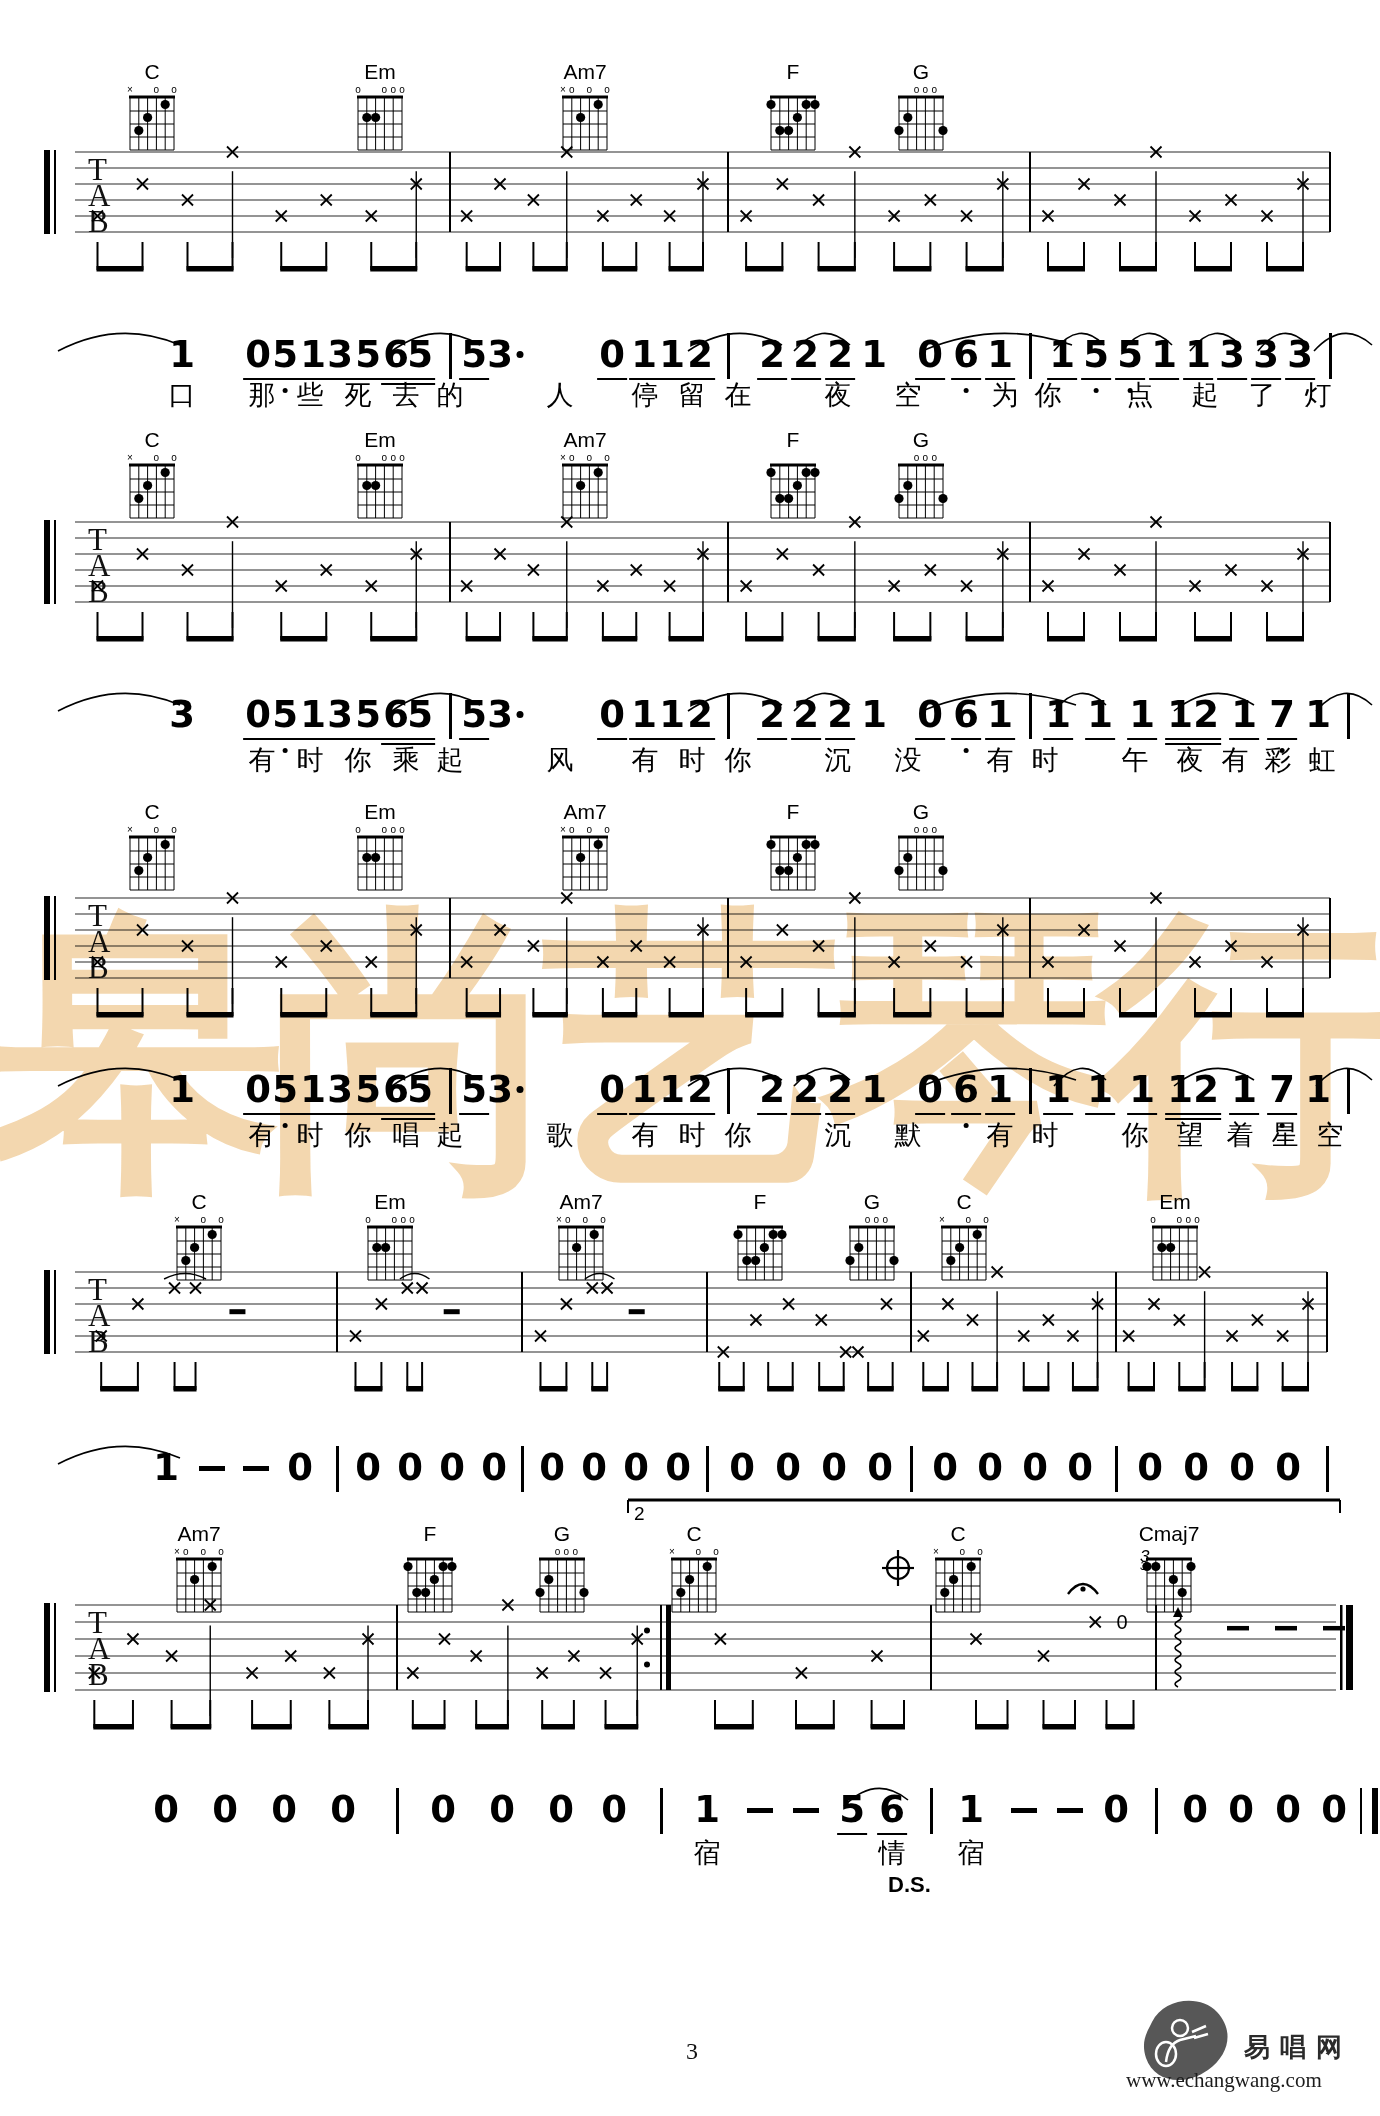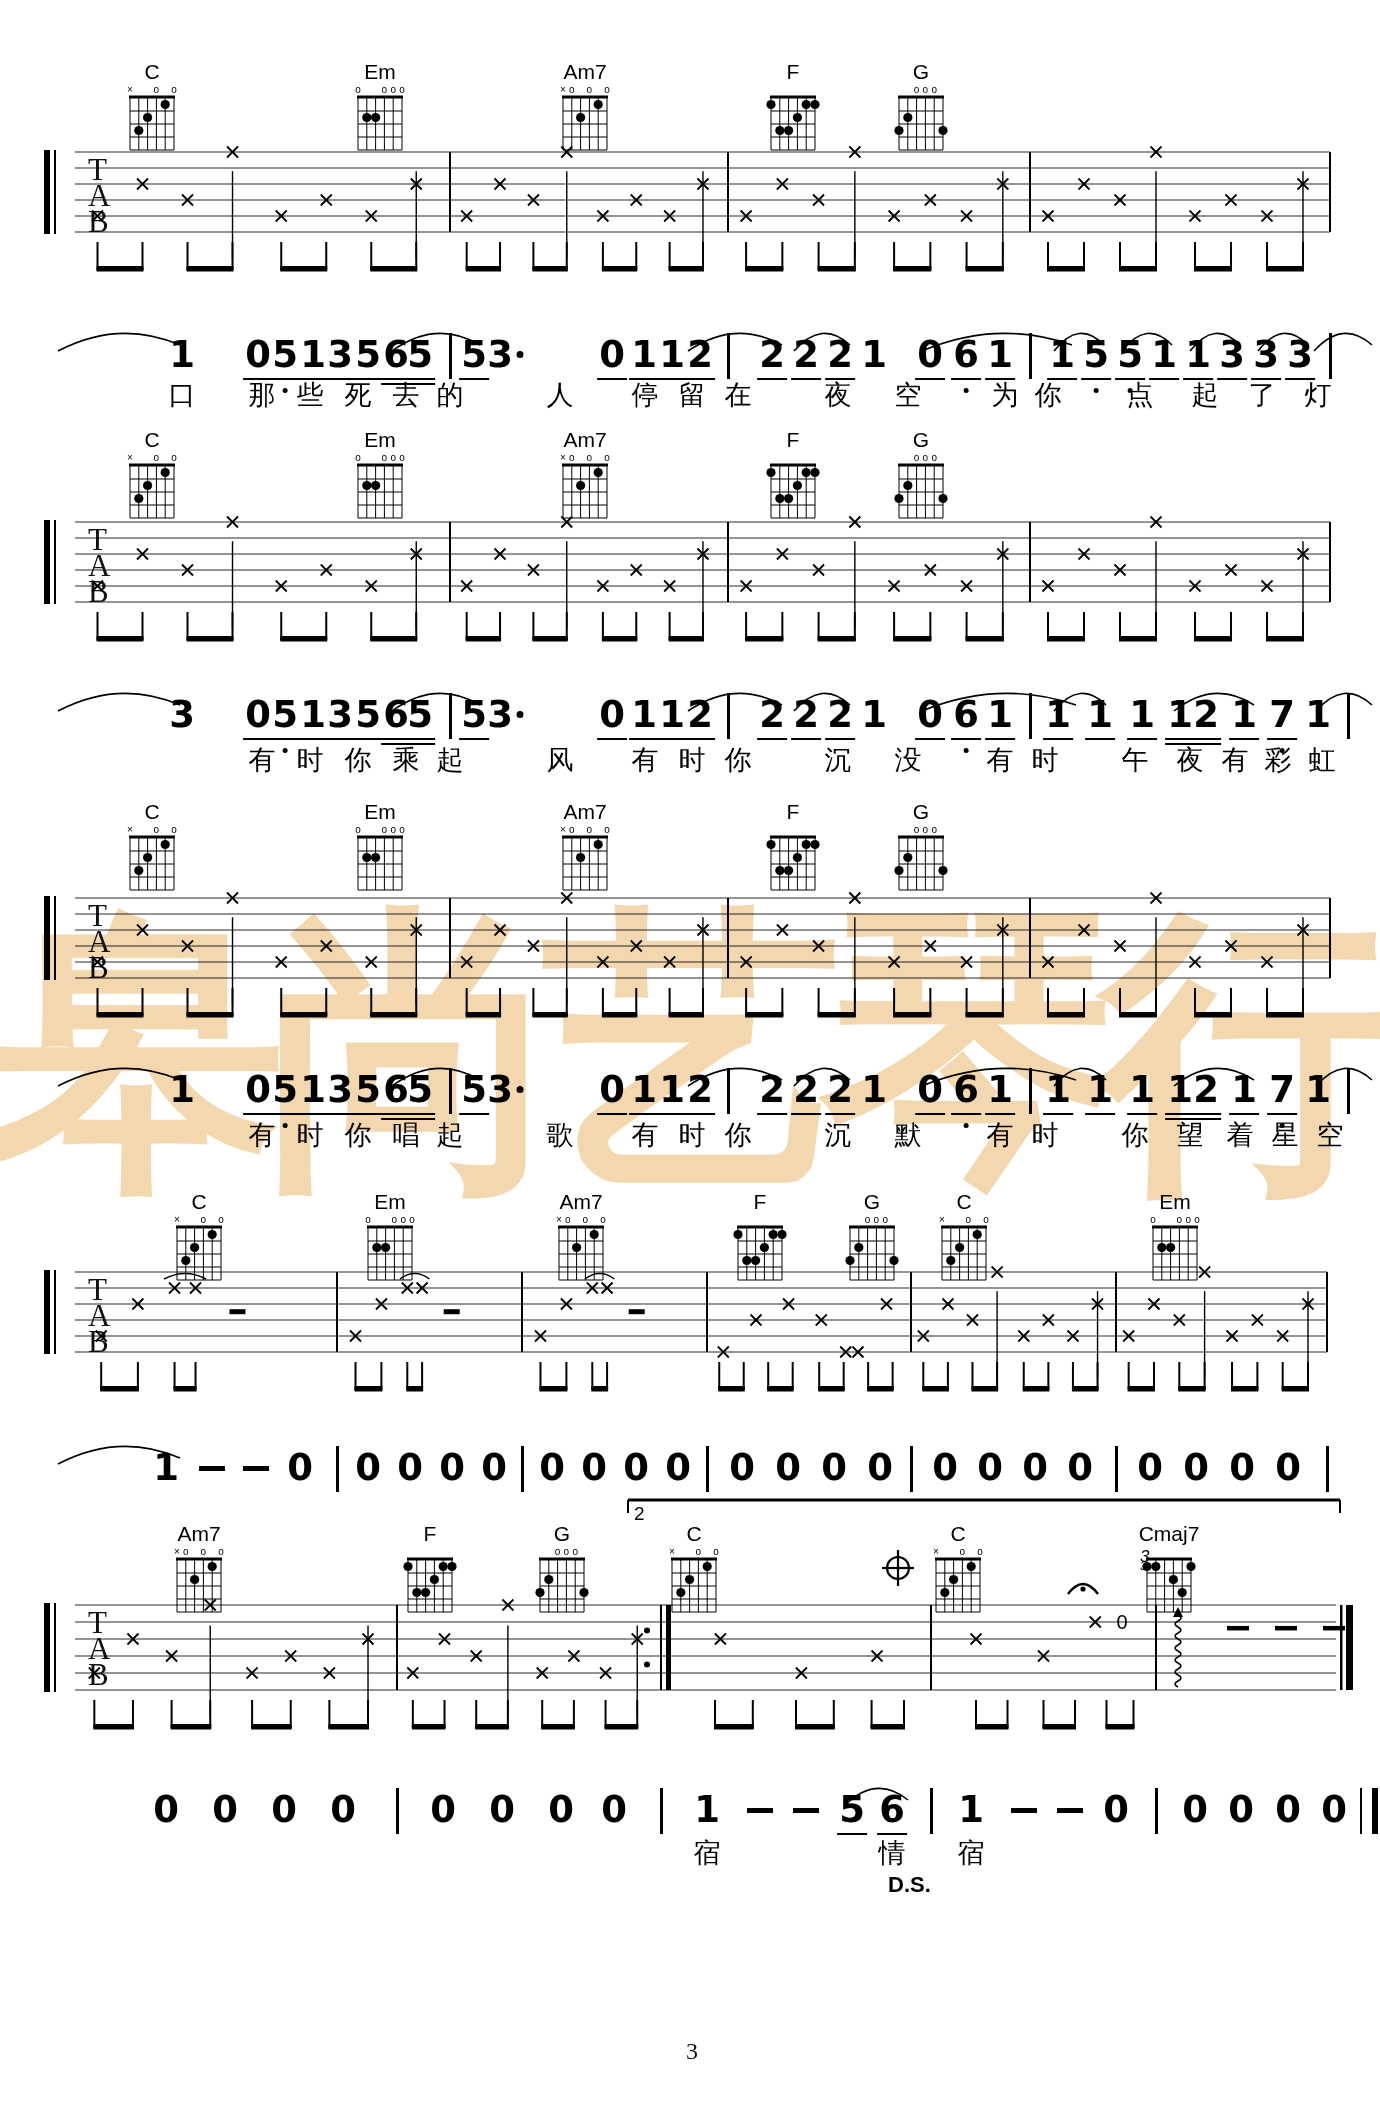--- a/index.html
+++ b/index.html
@@ -1491,13 +1491,23 @@
       <span class="tok" style="left: 1288px; top: 1790px;">0</span>
       <span class="tok" style="left: 1334px; top: 1790px;">0</span>
       <span class="dbar" style="left: 1360px; top: 1788px;"></span>
       <span class="lyr" style="left: 707px; top: 1838px;">宿</span>
       <span class="lyr" style="left: 892px; top: 1838px;">情</span>
       <span class="lyr" style="left: 971px; top: 1838px;">宿</span>
     </div>
   <div id="watermark">皋尚艺琴行</div>
   <div id="ds">D.S.</div>
   <div id="pagenum">3</div>
+  <div id="sitebox">
+    <svg id="picklogo" width="110" height="92" viewBox="0 0 110 92">
+        <path d="M30,30 C42,6 78,2 95,20 C112,38 108,62 86,78 C62,95 32,90 24,66 C19,50 24,42 30,30 Z" fill="#575757"></path>
+        <circle cx="58" cy="36" r="8" fill="none" stroke="#fff" stroke-width="2.5"></circle>
+        <path d="M44,70 Q46,52 58,48 L74,44 M70,40 l14,-6 M72,46 l14,-4" stroke="#fff" stroke-width="2.5" fill="none"></path>
+        <ellipse cx="44" cy="62" rx="10" ry="12" fill="none" stroke="#fff" stroke-width="2.5"></ellipse>
+      </svg>
+    <span id="sitename">易唱网</span>
+    <span id="siteurl">www.echangwang.com</span>
+  </div>
 </div>
 
 </body></html>

